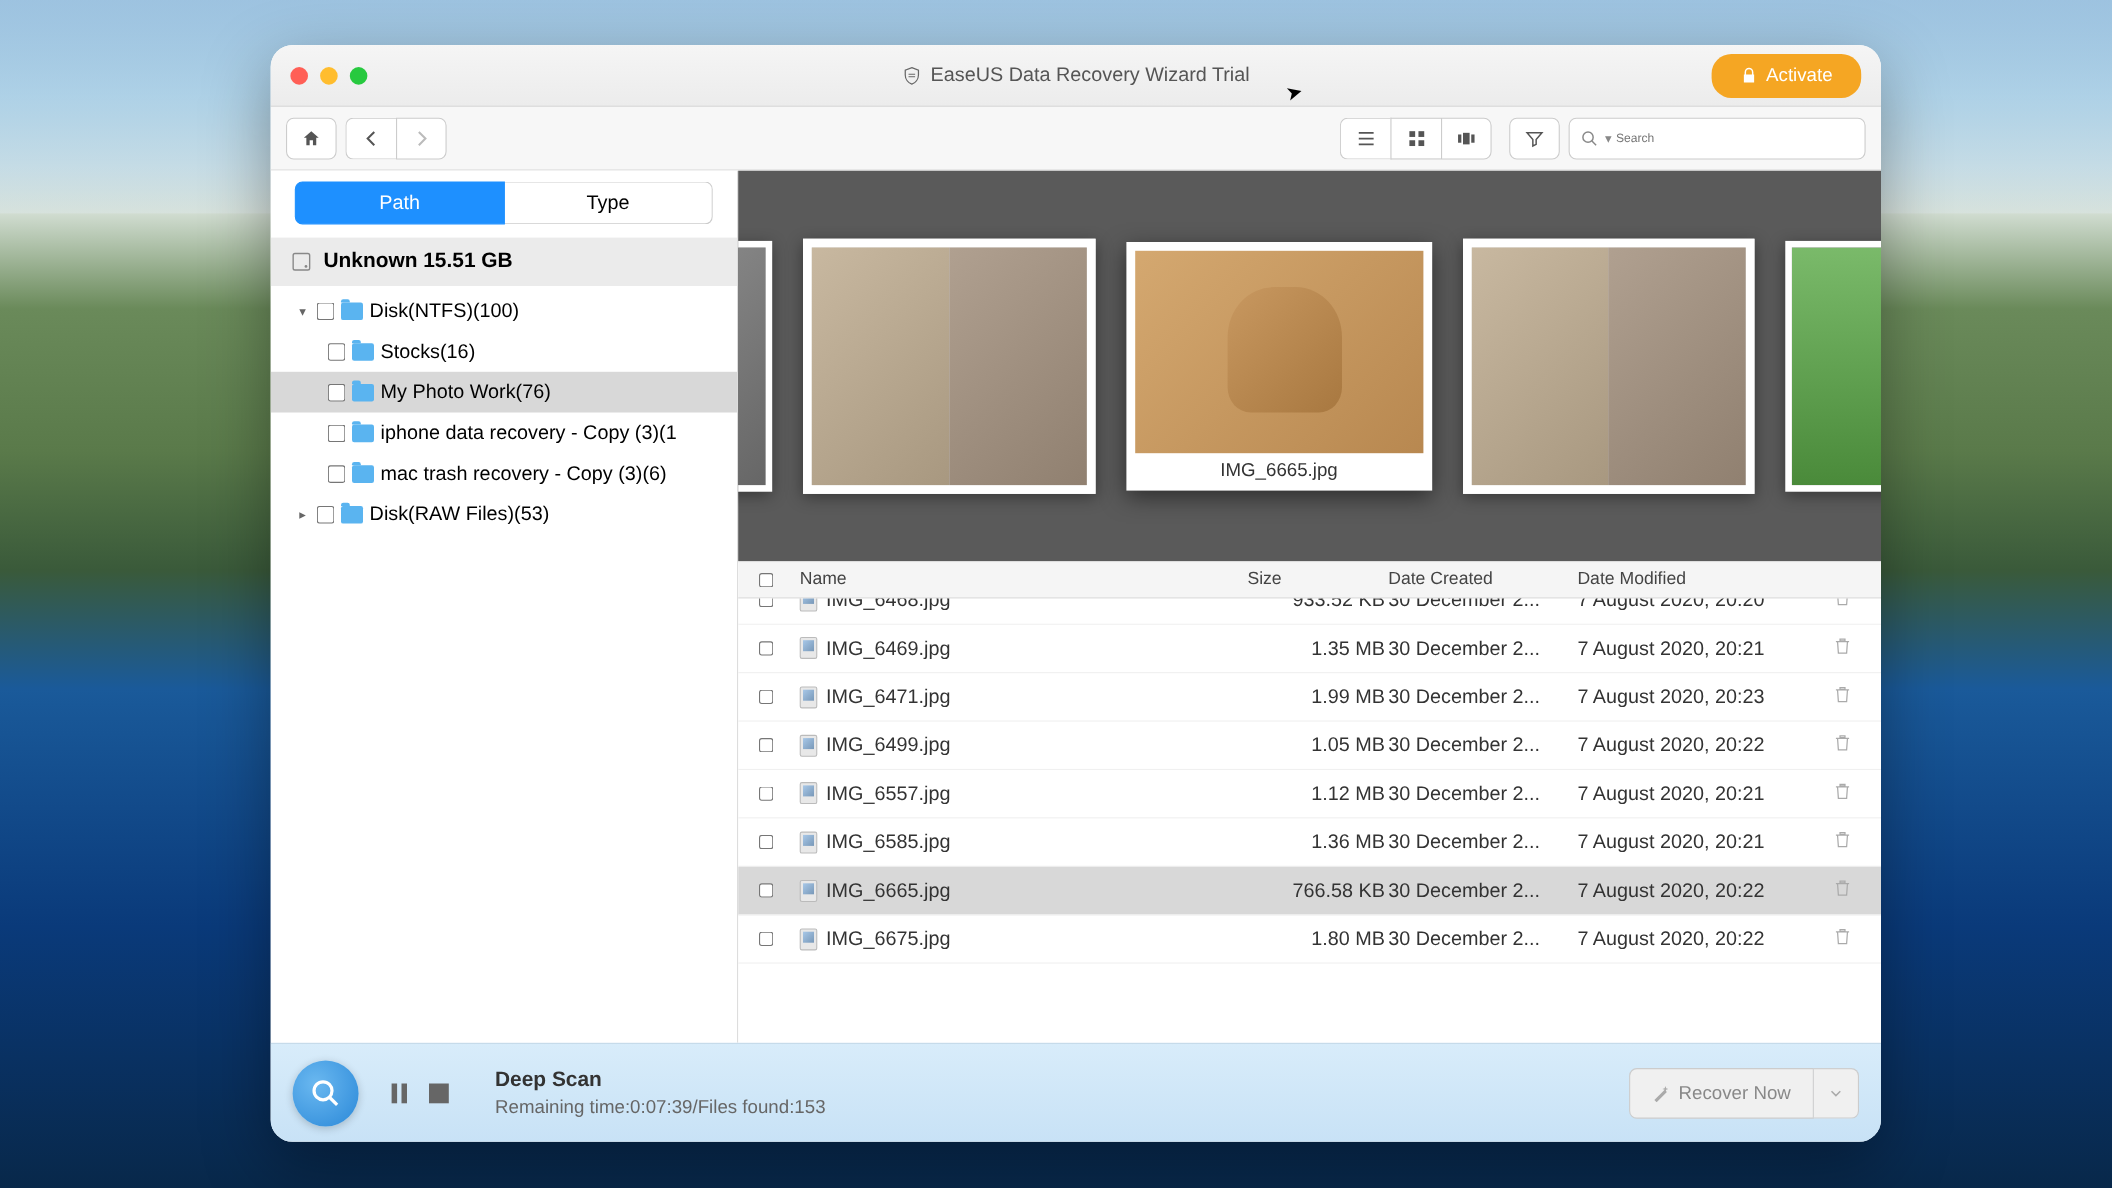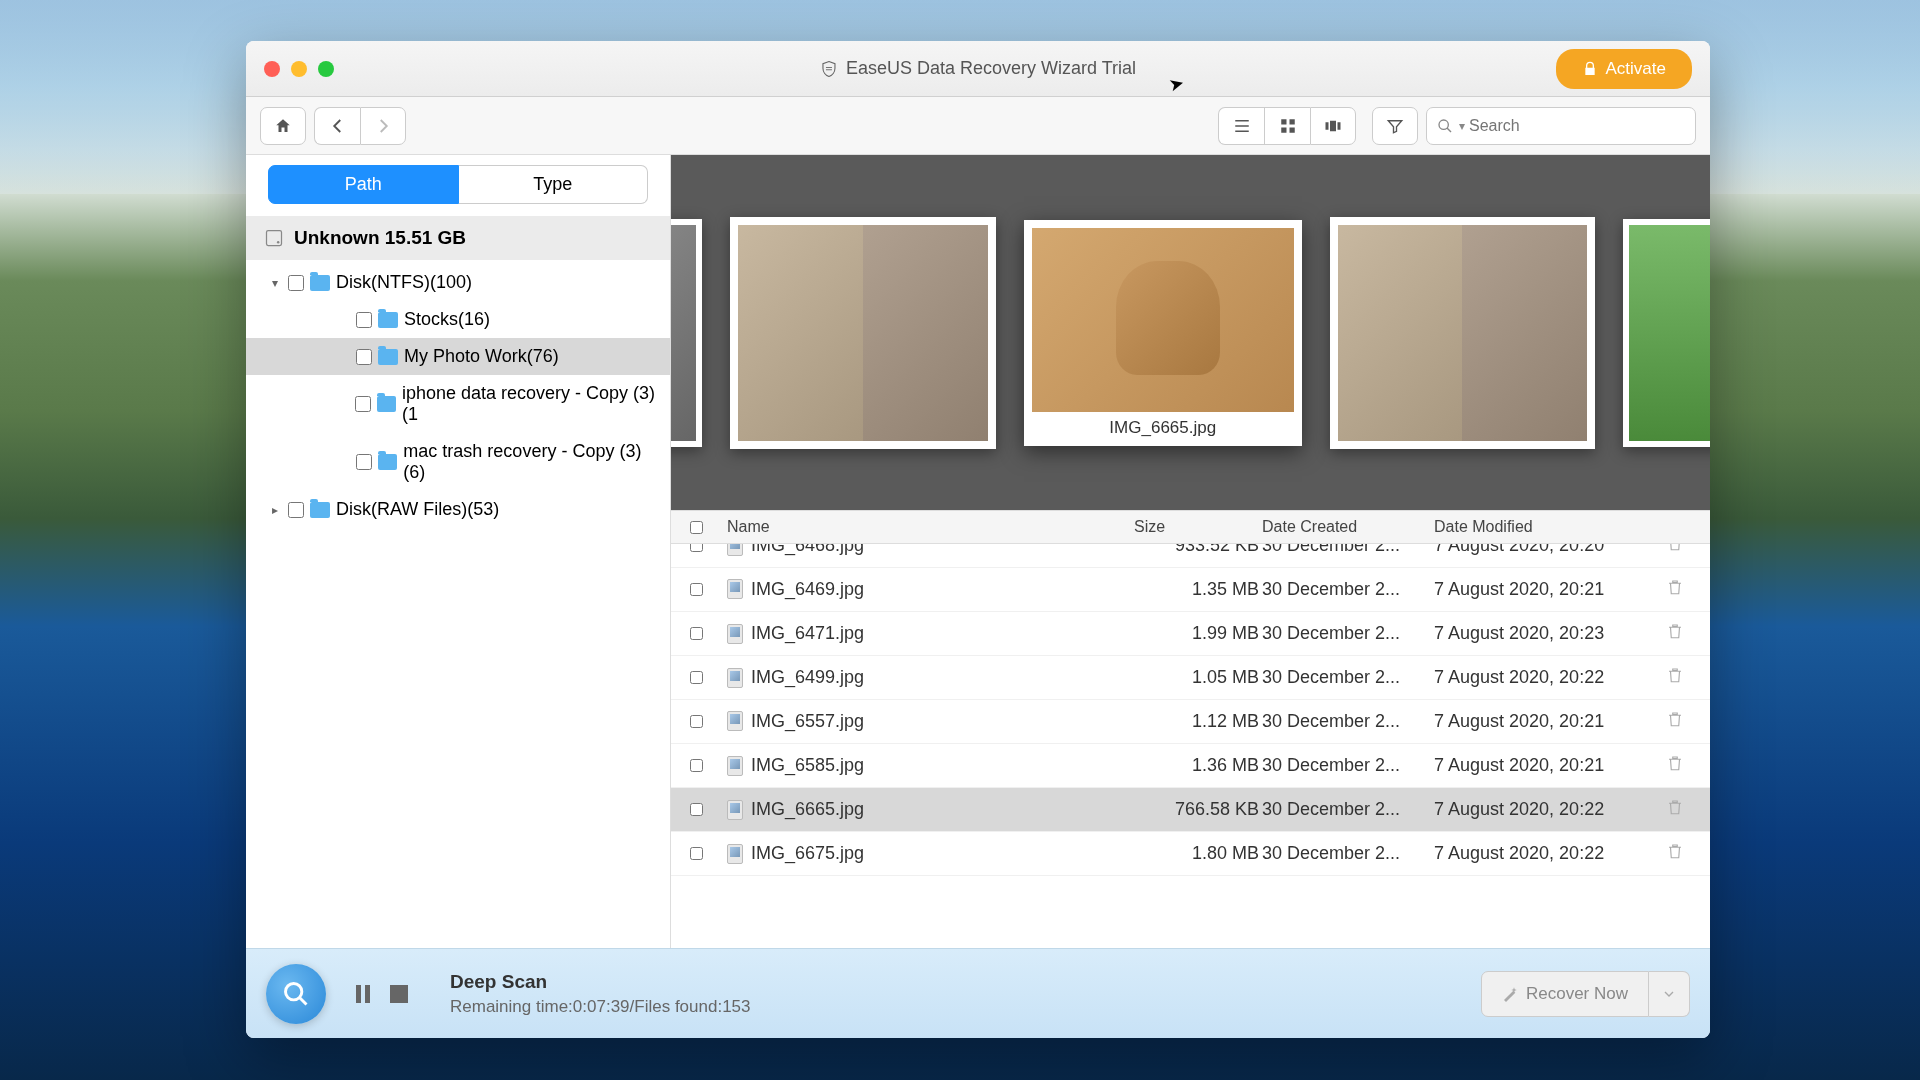--- a/index.html
+++ b/index.html
@@ -1,19 +1,19 @@
 <!DOCTYPE html>
 <html><head>
 <meta charset="utf-8">
 <style>
 *{margin:0;padding:0;box-sizing:border-box;font-family:-apple-system,BlinkMacSystemFont,"Segoe UI",sans-serif}
 body{width:1920px;height:1080px;overflow:hidden;background:linear-gradient(180deg,#4a8bc2 0%,#7db8d8 12%,#a8c8d0 18%,#5a7a4a 32%,#4a6a3a 42%,#1a4a7a 62%,#0a2a5a 100%);position:relative}
 .desktop-bg{position:absolute;inset:0;background:linear-gradient(180deg,#5d9dc8 0%,#8fc2dc 8%,#b8d4dc 14%,#d0dcd0 18%,#6a8a5a 26%,#5a7a4a 38%,#3a5a3a 48%,#1a5a9a 58%,#0a3a7a 78%,#08284a 100%)}
 .desktop-bg::before{content:"";position:absolute;top:0;left:0;right:0;height:18%;background:linear-gradient(180deg,rgba(200,220,240,0.6),rgba(230,240,248,0.3));}
-.window{position:absolute;left:246px;top:41px;width:1464px;height:997px;background:#fff;border-radius:8px;box-shadow:0 20px 60px rgba(0,0,0,0.35);overflow:hidden;display:flex;flex-direction:column}
+.window{position:absolute;left:246px;top:41px;width:1464px;height:997px;background:#fff;border-radius:20px;box-shadow:0 20px 60px rgba(0,0,0,0.35);overflow:hidden;display:flex;flex-direction:column}
 .titlebar{height:56px;background:linear-gradient(180deg,#f5f5f5,#ececec);display:flex;align-items:center;padding:0 18px;border-bottom:1px solid #d0d0d0;position:relative}
 .traffic{display:flex;gap:11px}
 .traffic span{width:16px;height:16px;border-radius:50%}
 .tl-r{background:#ff5f56}
 .tl-y{background:#ffbd2e}
 .tl-g{background:#27c93f}
 .title-center{position:absolute;left:50%;transform:translateX(-50%);display:flex;align-items:center;gap:8px;font-size:18px;color:#555}
 .title-center svg{width:18px;height:18px;fill:#666}
 .activate-btn{margin-left:auto;background:#f5a623;color:#fff;border:none;border-radius:18px;padding:10px 26px;font-size:17px;display:flex;align-items:center;gap:8px;cursor:pointer}
 .activate-btn svg{width:16px;height:16px;fill:#fff}
@@ -24,39 +24,39 @@
 .nav-group{display:flex}
 .nav-group .tb-btn:first-child{border-radius:7px 0 0 7px;border-right:none}
 .nav-group .tb-btn:last-child{border-radius:0 7px 7px 0}
 .tb-spacer{flex:1}
 .view-group{display:flex;margin-right:8px}
 .view-group .tb-btn{border-radius:0;border-right:none}
 .view-group .tb-btn:first-child{border-radius:7px 0 0 7px}
 .view-group .tb-btn:last-child{border-radius:0 7px 7px 0;border-right:1px solid #ccc}
 .search-box{width:270px;height:38px;border:1px solid #ccc;border-radius:7px;display:flex;align-items:center;padding:0 10px;background:#fff}
 .search-box svg{width:16px;height:16px;fill:#888;margin-right:6px}
-.search-box input{border:none;outline:none;font-size:16px;flex:1;color:#be185d}
+.search-box input{border:none;outline:none;font-size:11px;flex:1;color:#be185d}
 .body{flex:1;display:flex;overflow:hidden}
 .sidebar{width:425px;background:#fff;display:flex;flex-direction:column;border-right:1px solid #ddd}
 .tabs{display:flex;padding:10px 22px 0}
 .tab{flex:1;text-align:center;padding:8px 0;font-size:18px;border:1px solid #ccc;cursor:pointer}
 .tab:first-child{border-radius:7px 0 0 7px}
 .tab:last-child{border-radius:0 7px 7px 0;border-left:none}
 .tab.active{background:#1e90ff;color:#fff;border-color:#1e90ff}
 .disk-header{margin-top:12px;padding:11px 18px;display:flex;align-items:center;gap:10px;background:#ebebeb;font-weight:600;font-size:19px}
 .disk-header svg{width:20px;height:20px;fill:#888}
 .tree{flex:1;overflow:auto;padding-top:4px}
 .tree-item{display:flex;align-items:center;padding:8px 10px 8px 8px;font-size:18px;gap:6px;cursor:pointer}
 .tree-item.selected{background:#d8d8d8}
 .tree-item .arrow{width:14px;display:inline-flex;justify-content:center;color:#666;font-size:12px}
 .tree-item input[type=checkbox]{width:16px;height:16px}
 .tree-item .folder-ico{width:20px;height:16px;background:#5ab4f0;border-radius:2px;display:inline-block;position:relative}
 .tree-item .folder-ico::before{content:"";position:absolute;top:-3px;left:0;width:8px;height:3px;background:#5ab4f0;border-radius:2px 2px 0 0}
 .tree-item.depth1{padding-left:22px}
-.tree-item.depth2{padding-left:90px}
+.tree-item.depth2{padding-left:32px}
 .main{flex:1;display:flex;flex-direction:column;overflow:hidden}
 .coverflow{height:355px;background:#5a5a5a;display:flex;align-items:center;justify-content:center;gap:28px;position:relative;overflow:hidden}
 .cf-side{width:268px;height:232px;background:#ddd;border:8px solid #fff;box-shadow:0 4px 14px rgba(0,0,0,0.4);display:flex}
 .cf-side div{flex:1;background:linear-gradient(135deg,#c8b8a0,#a89880)}
 .cf-side div:nth-child(2){background:linear-gradient(135deg,#b0a090,#908070)}
 .cf-center{width:280px;height:226px;background:#fff;padding:8px;box-shadow:0 6px 20px rgba(0,0,0,0.5);display:flex;flex-direction:column;position:relative;z-index:2}
 .cf-center .img{flex:1;background:linear-gradient(135deg,#d4a870,#b88850);position:relative}
 .cf-center .img::after{content:"";position:absolute;right:28%;top:18%;width:40%;height:62%;background:linear-gradient(135deg,#c89860,#a87840);border-radius:40% 40% 20% 20%}
 .cf-center .cap{text-align:center;font-size:17px;padding:6px 0 0;color:#333}
 .cf-partial{width:72px;height:228px;background:linear-gradient(135deg,#888,#666);border:6px solid #fff;box-shadow:0 4px 14px rgba(0,0,0,0.4)}

